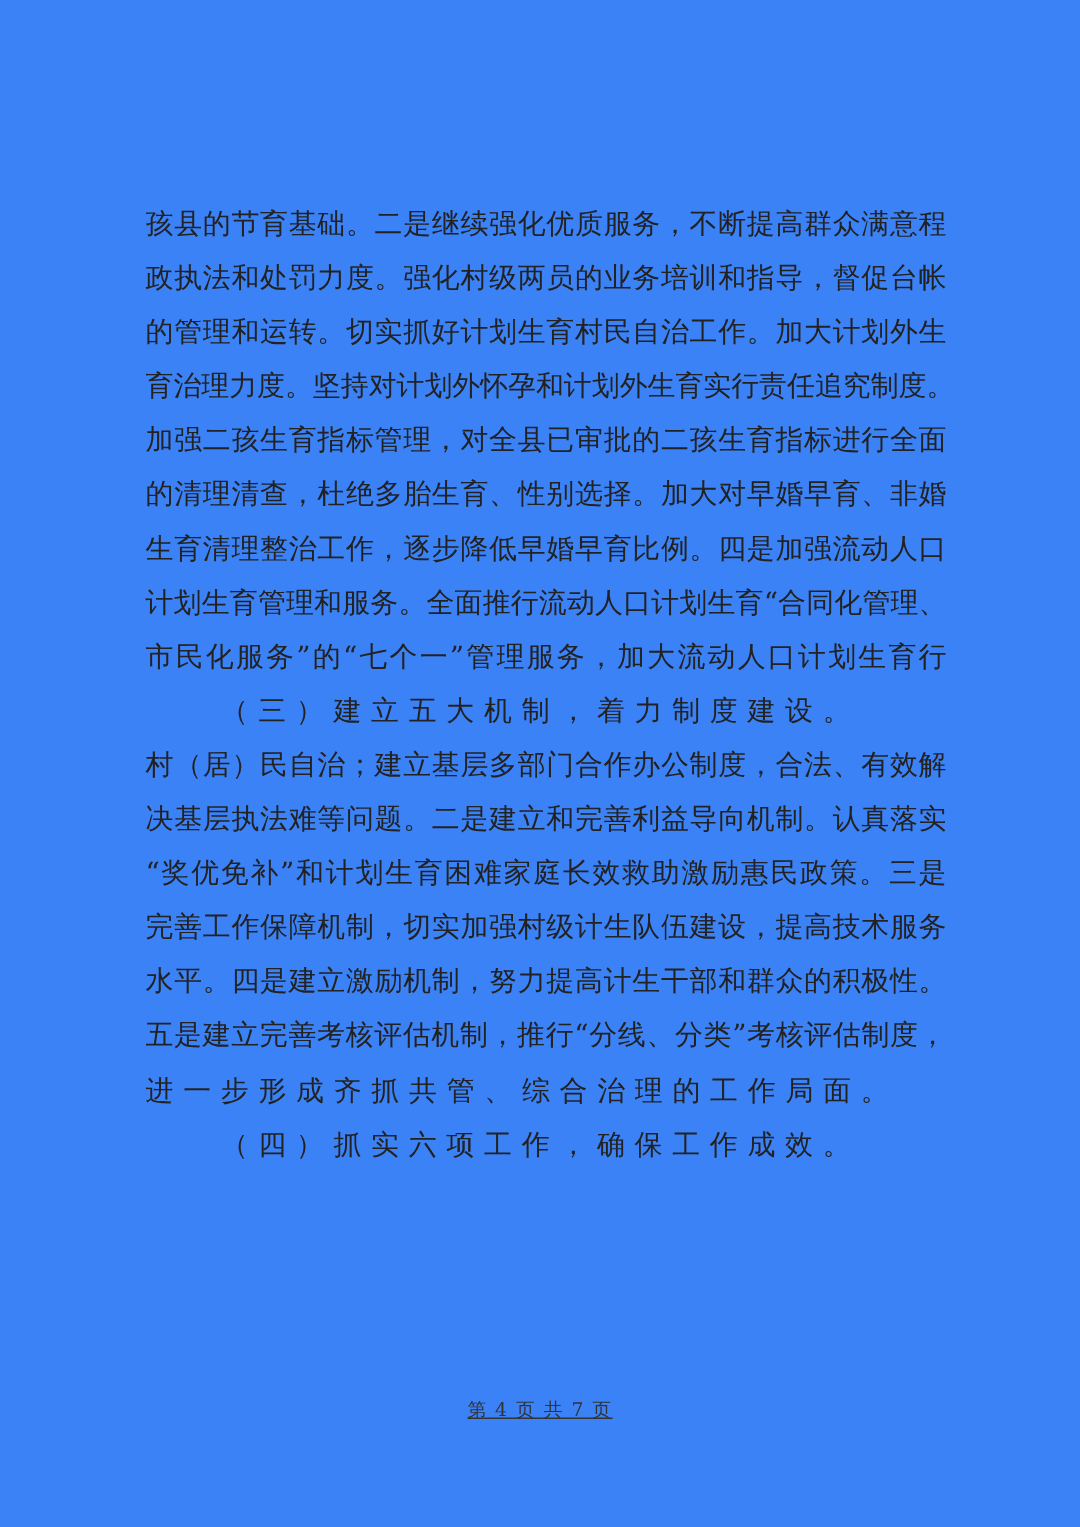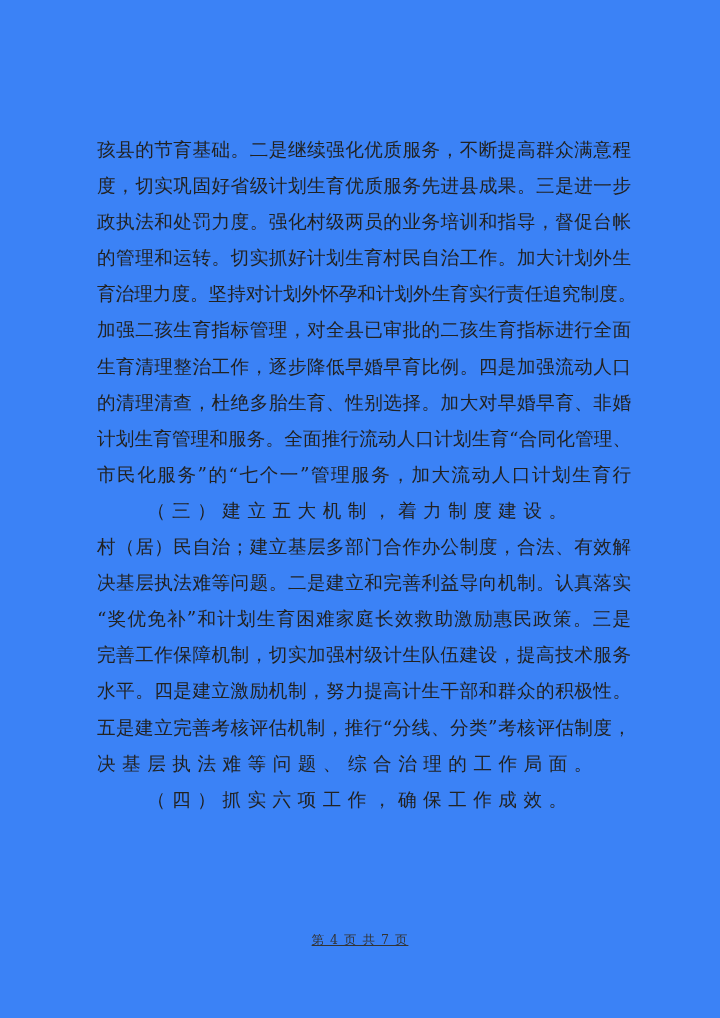--- a/index.html
+++ b/index.html
@@ -59,34 +59,33 @@
       font-family: "DejaVu Serif", "Liberation Serif", serif;
       text-decoration: underline;
     }
   </style>
 </head>
 <body>
 
 <div class="page">
   <div class="text-body">
     <div class="line justify">孩县的节育基础。二是继续强化优质服务，不断提高群众满意程</div>
-    <div class="line justify">度，切实巩固好省级计划生育优质服务先进县成果。三是进一步</div>
     <div class="line justify">政执法和处罚力度。强化村级两员的业务培训和指导，督促台帐</div>
     <div class="line justify">的管理和运转。切实抓好计划生育村民自治工作。加大计划外生</div>
     <div class="line justify">育治理力度。坚持对计划外怀孕和计划外生育实行责任追究制度。</div>
     <div class="line justify">加强二孩生育指标管理，对全县已审批的二孩生育指标进行全面</div>
+    <div class="line justify">的清理清查，杜绝多胎生育、性别选择。加大对早婚早育、非婚</div>
     <div class="line justify">生育清理整治工作，逐步降低早婚早育比例。四是加强流动人口</div>
-    <div class="line justify">的清理清查，杜绝多胎生育、性别选择。加大对早婚早育、非婚</div>
     <div class="line justify">计划生育管理和服务。全面推行流动人口计划生育“合同化管理、</div>
     <div class="line justify">市民化服务”的“七个一”管理服务，加大流动人口计划生育行</div>
     <div class="line indent">（三）建立五大机制，着力制度建设。</div>
     <div class="line justify">村（居）民自治；建立基层多部门合作办公制度，合法、有效解</div>
     <div class="line justify">决基层执法难等问题。二是建立和完善利益导向机制。认真落实</div>
     <div class="line justify">“奖优免补”和计划生育困难家庭长效救助激励惠民政策。三是</div>
     <div class="line justify">完善工作保障机制，切实加强村级计生队伍建设，提高技术服务</div>
     <div class="line justify">水平。四是建立激励机制，努力提高计生干部和群众的积极性。</div>
     <div class="line justify">五是建立完善考核评估机制，推行“分线、分类”考核评估制度，</div>
-    <div class="line">决基层执法难等问题、综合治理的工作局面。</div>
+    <div class="line">进一步形成齐抓共管、综合治理的工作局面。</div>
     <div class="line indent">（四）抓实六项工作，确保工作成效。</div>
   </div>
 
   <div class="footer">第 4 页  共 7 页</div>
 </div>
 
 </body></html>

